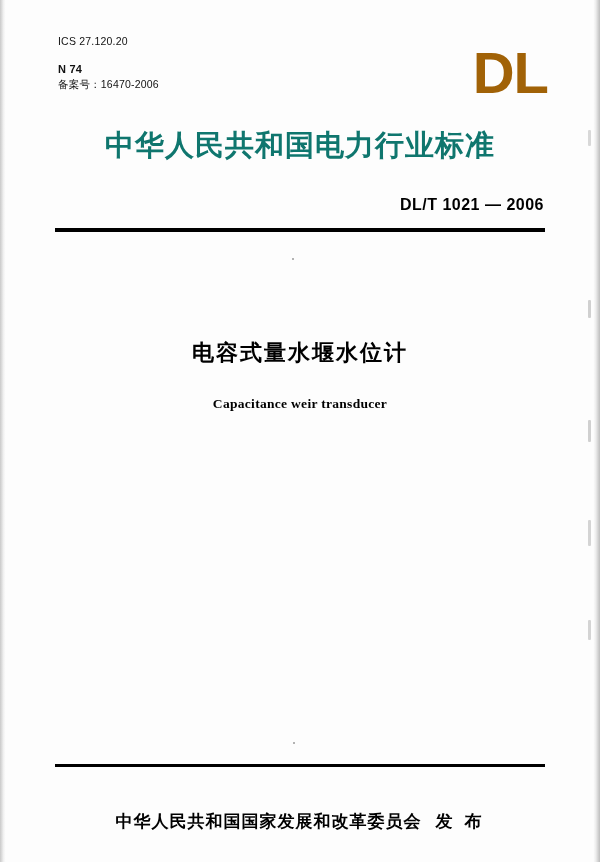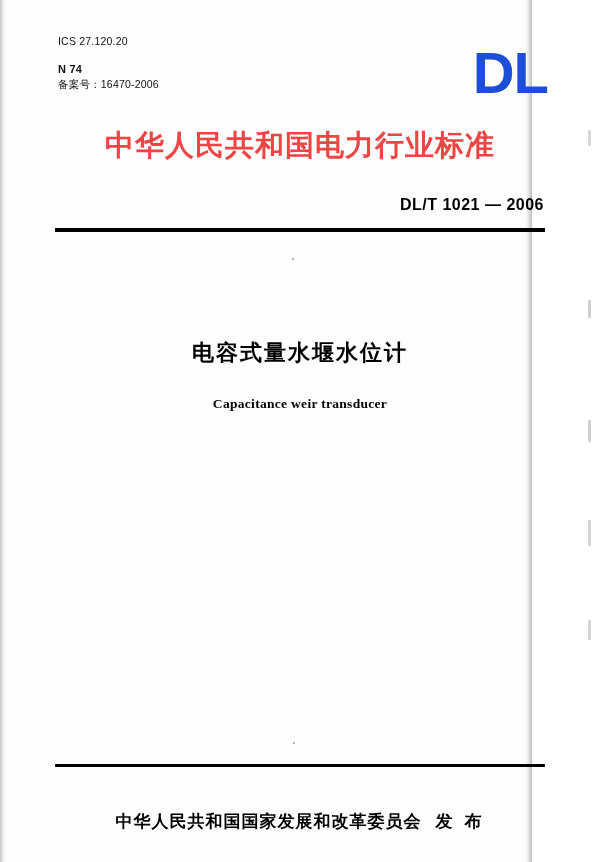--- a/index.html
+++ b/index.html
@@ -10,21 +10,21 @@
     width: 600px;
     height: 862px;
     background: #ffffff;
     font-family: "Liberation Serif", serif;
     color: #000000;
     overflow: hidden;
   }
 
   .page {
     position: relative;
-    width: 532px;
+    width: 600px;
     height: 862px;
     background: #fdfdfd;
   }
 
   
   .edge-left {
     position: absolute;
     left: 0;
     top: 0;
     width: 6px;
@@ -76,35 +76,35 @@
   
   .dl-logo {
     position: absolute;
     right: 0px;
     top: 44px;
     font-family: "Liberation Sans", sans-serif;
     font-weight: bold;
     font-size: 58px;
     line-height: 58px;
     letter-spacing: -1px;
-    color: #1d4ed8;
+    color: #a16207;
   }
 
   
   .std-title {
     position: absolute;
     left: 0;
     top: 126px;
     width: 496px;
     text-align: center;
     font-family: "DejaVu Sans", "Liberation Sans", sans-serif;
     font-weight: bold;
     font-size: 29px;
     letter-spacing: 1px;
-    color: #ef4444;
+    color: #0f766e;
   }
 
   
   .std-number {
     position: absolute;
     right: 4px;
     top: 196px;
     font-family: "Liberation Sans", sans-serif;
     font-weight: bold;
     font-size: 16px;

